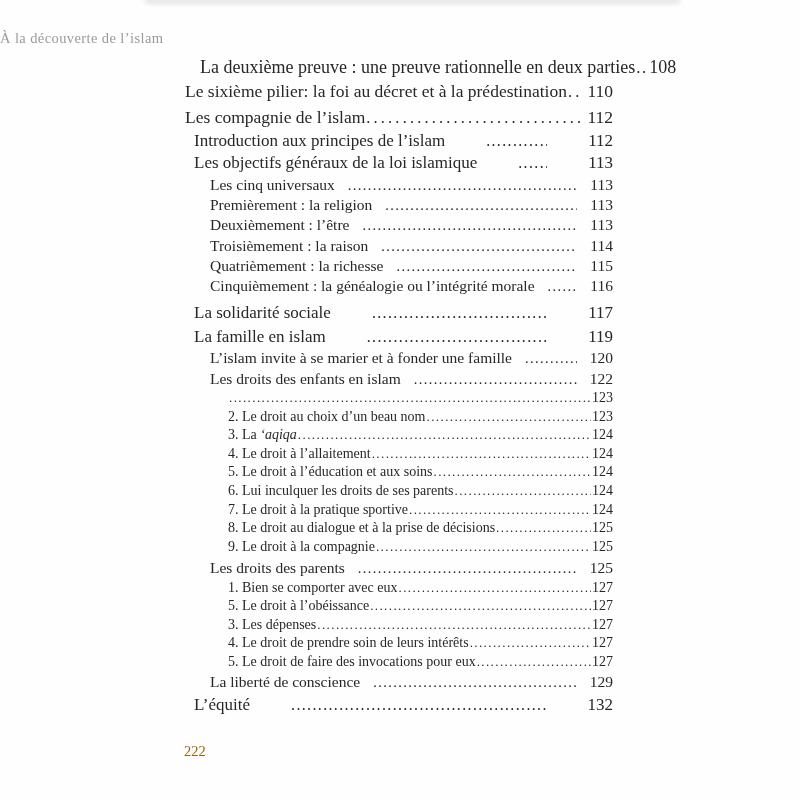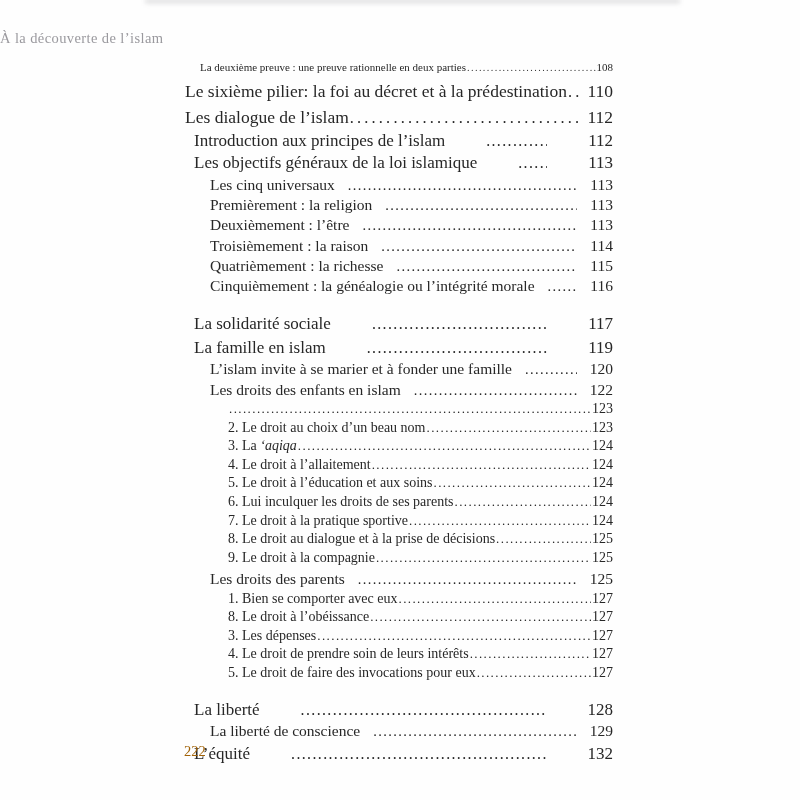--- a/index.html
+++ b/index.html
@@ -56,25 +56,25 @@
     letter-spacing: 1.4px;
     font-size: 0.93em;
   }
   .toc-row .pagenum { white-space: nowrap; }
 
   
   .h1 { font-weight: 400; font-size: 17.5px; line-height: 24.5px; }
   .h1 .dots::after { letter-spacing: 3.2px; }
   .h1 .pagenum { margin-left: 6px; }
   .h2  { font-size: 17px;   line-height: 22.4px; padding-left: 9px; gap: 40px; }
-  .h2b { font-size: 11px; line-height: 23px;   padding-left: 15px; }
+  .h2b { font-size: 18px; line-height: 23px;   padding-left: 15px; }
   .h3  { font-size: 15.5px; line-height: 19.3px; padding-left: 25px; gap: 12px; }
   .h4  { font-size: 14px;   line-height: 18.6px; padding-left: 43px; }
   .gap-sm { margin-top: 2px; }
-  .gap-md { margin-top: 16px; }
+  .gap-md { margin-top: 5px; }
 
   .folio {
     position: absolute;
     left: 184px; top: 743px;
     font-size: 14.5px;
     color: #a16207;
   }
 </style>
 </head>
 <body>
@@ -89,21 +89,21 @@
       <span class="label">La deuxième preuve : une preuve rationnelle en deux parties</span>
       <span class="dots"></span>
       <span class="pagenum">108</span>
     </div>
       <div class="toc-row h1">
       <span class="label">Le sixième pilier: la foi au décret et à la prédestination</span>
       <span class="dots"></span>
       <span class="pagenum">110</span>
     </div>
       <div class="toc-row h1">
-      <span class="label">Les dialogue de l’islam</span>
+      <span class="label">Les compagnie de l’islam</span>
       <span class="dots"></span>
       <span class="pagenum">112</span>
     </div>
       <div class="toc-row h2">
       <span class="label">Introduction aux principes de l’islam</span>
       <span class="dots"></span>
       <span class="pagenum">112</span>
     </div>
       <div class="toc-row h2">
       <span class="label">Les objectifs généraux de la loi islamique</span>
@@ -208,43 +208,38 @@
       <span class="label">Les droits des parents</span>
       <span class="dots"></span>
       <span class="pagenum">125</span>
     </div>
       <div class="toc-row h4">
       <span class="label">1. Bien se comporter avec eux</span>
       <span class="dots"></span>
       <span class="pagenum">127</span>
     </div>
       <div class="toc-row h4">
-      <span class="label">8. Le droit à l’obéissance</span>
+      <span class="label">5. Le droit à l’obéissance</span>
       <span class="dots"></span>
       <span class="pagenum">127</span>
     </div>
       <div class="toc-row h4">
       <span class="label">3. Les dépenses</span>
       <span class="dots"></span>
       <span class="pagenum">127</span>
     </div>
       <div class="toc-row h4">
       <span class="label">4. Le droit de prendre soin de leurs intérêts</span>
       <span class="dots"></span>
       <span class="pagenum">127</span>
     </div>
       <div class="toc-row h4">
       <span class="label">5. Le droit de faire des invocations pour eux</span>
       <span class="dots"></span>
       <span class="pagenum">127</span>
-    </div>
-      <div class="toc-row h2 gap-md">
-      <span class="label">La liberté</span>
-      <span class="dots"></span>
-      <span class="pagenum">128</span>
     </div>
       <div class="toc-row h3">
       <span class="label">La liberté de conscience</span>
       <span class="dots"></span>
       <span class="pagenum">129</span>
     </div>
       <div class="toc-row h2 gap-sm">
       <span class="label">L’équité</span>
       <span class="dots"></span>
       <span class="pagenum">132</span>

